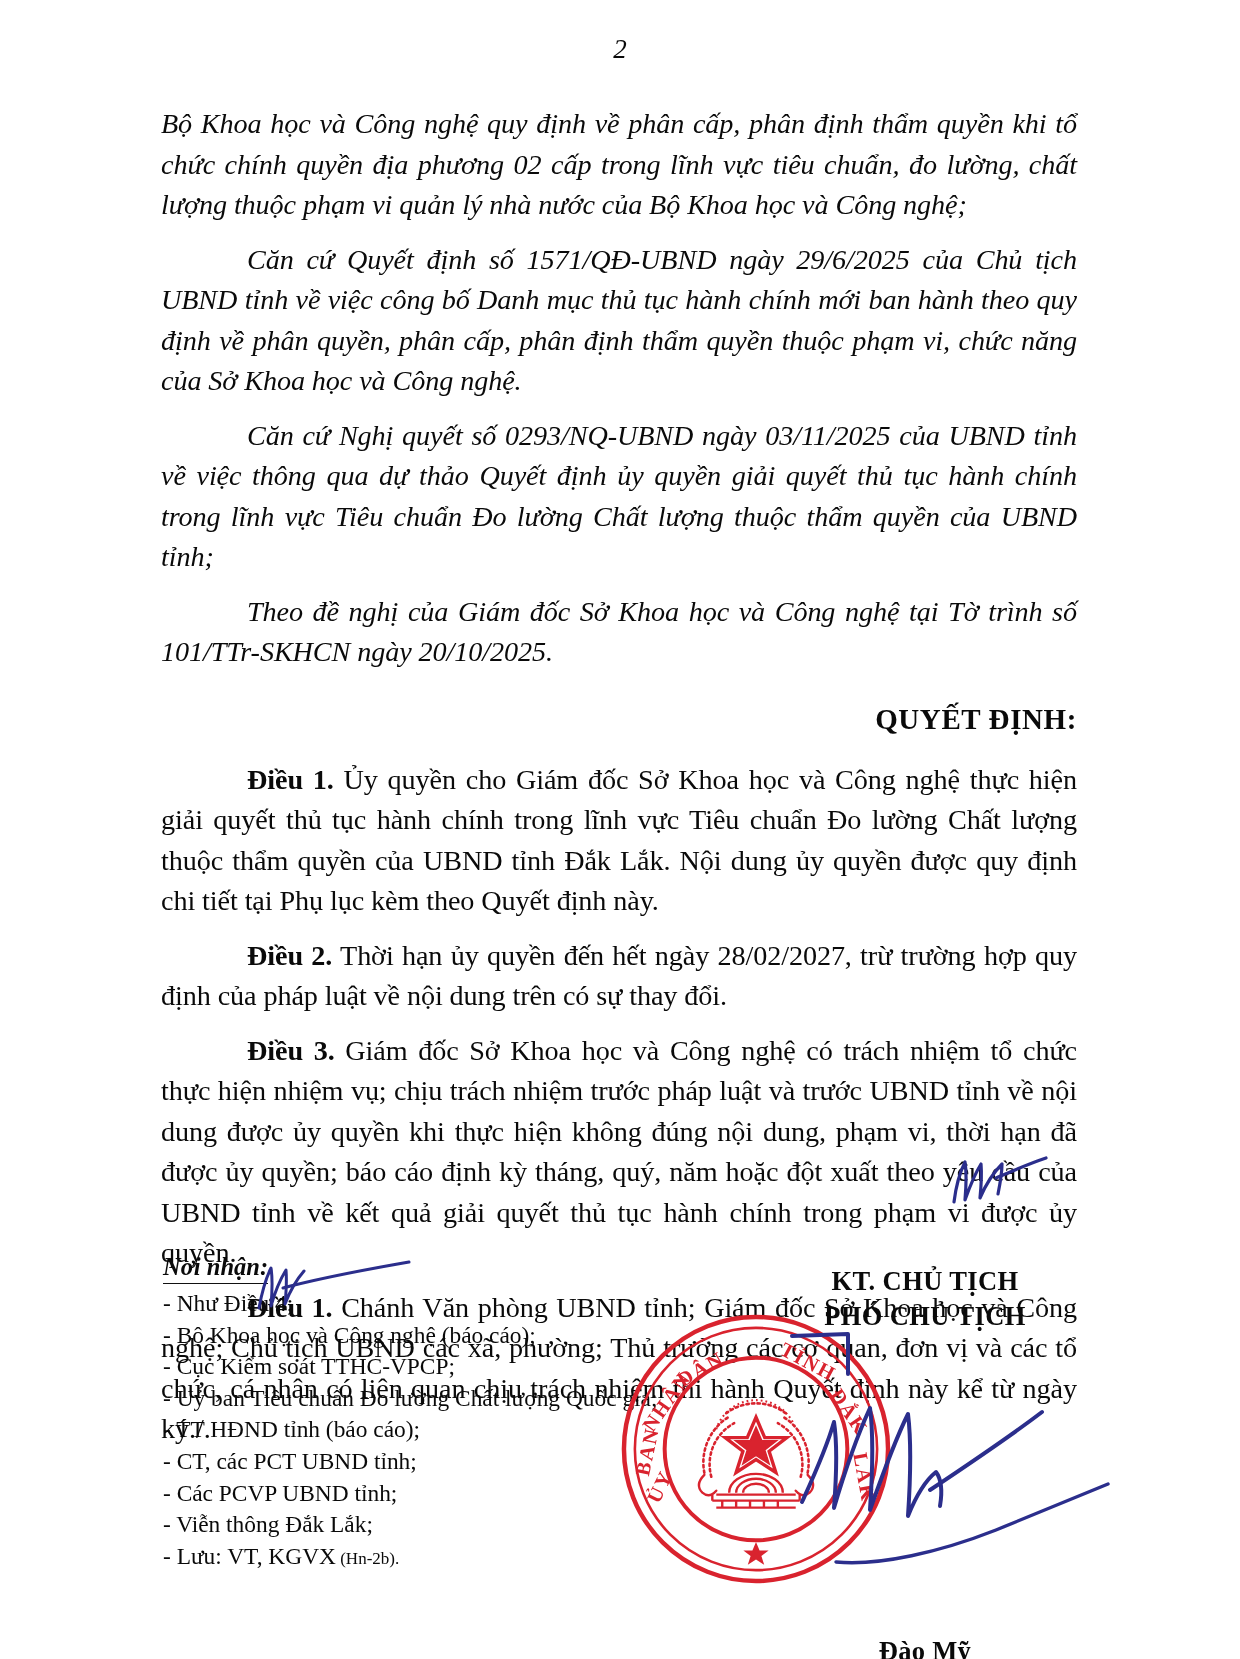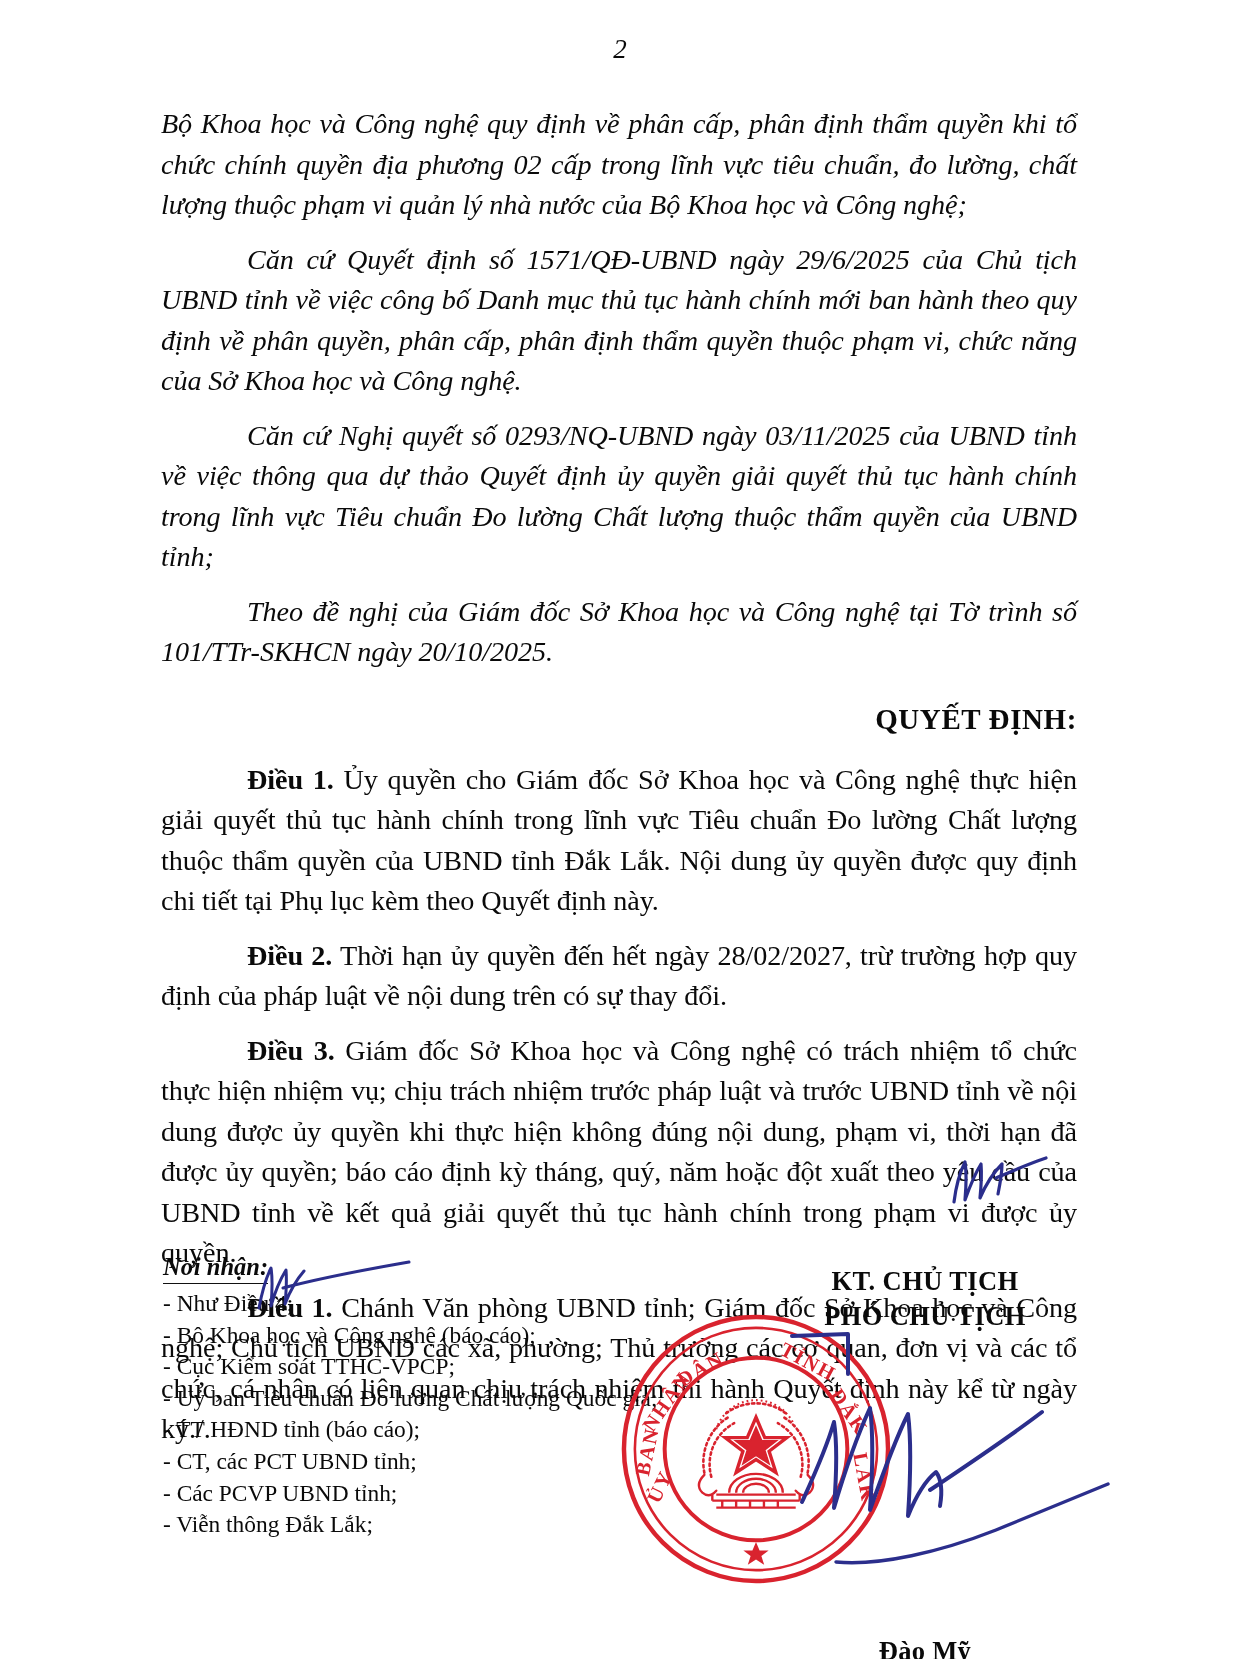--- a/index.html
+++ b/index.html
@@ -213,20 +213,21 @@
       <div class="recipients-title">Nơi nhận:</div>
       <ul class="recip-list">
         <li>- Như Điều 4;</li>
         <li>- Bộ Khoa học và Công nghệ (báo cáo);</li>
         <li>- Cục Kiểm soát TTHC-VPCP;</li>
         <li>- Uỷ ban Tiêu chuẩn Đo lường Chất lượng Quốc gia;</li>
         <li>- TT HĐND tỉnh (báo cáo);</li>
         <li>- CT, các PCT UBND tỉnh;</li>
         <li>- Các PCVP UBND tỉnh;</li>
         <li>- Viễn thông Đắk Lắk;</li>
+        <li><span>- Lưu: VT, KGVX</span><span class="recip-note"> (Hn-2b).</span></li>
       </ul>
     </div>
 
     <div class="sign-block">
       <div class="line">KT. CHỦ TỊCH</div>
       <div class="line">PHÓ CHỦ TỊCH</div>
     </div>
 
     <div class="signer-name">Đào Mỹ</div>
 

